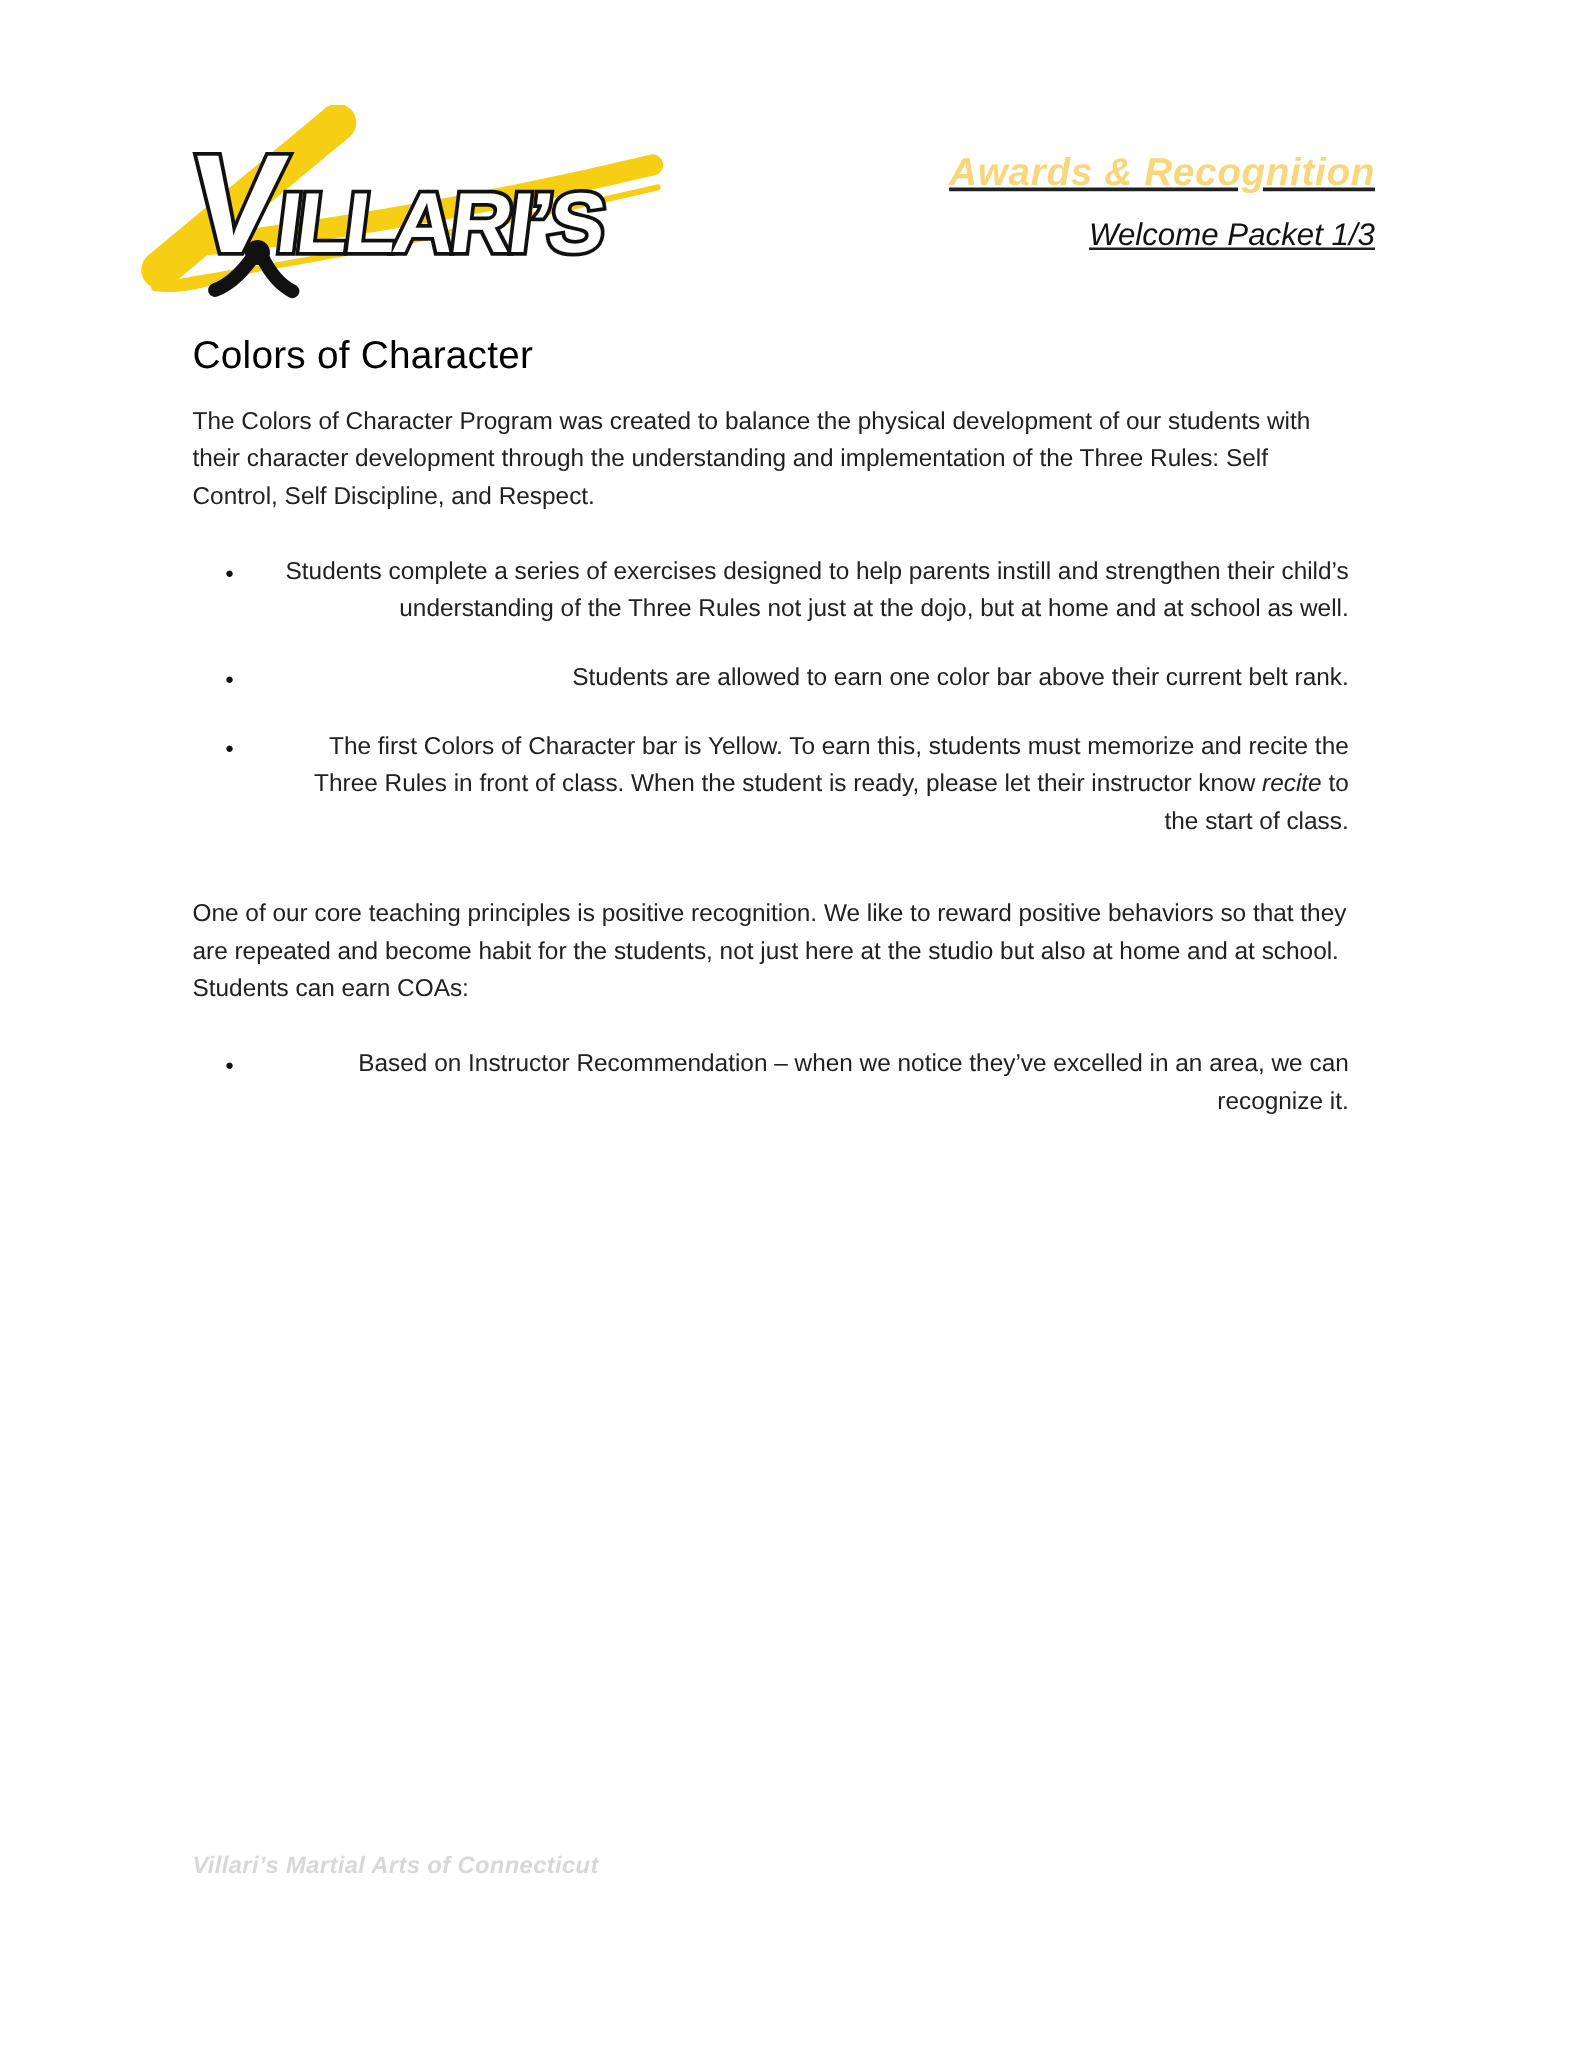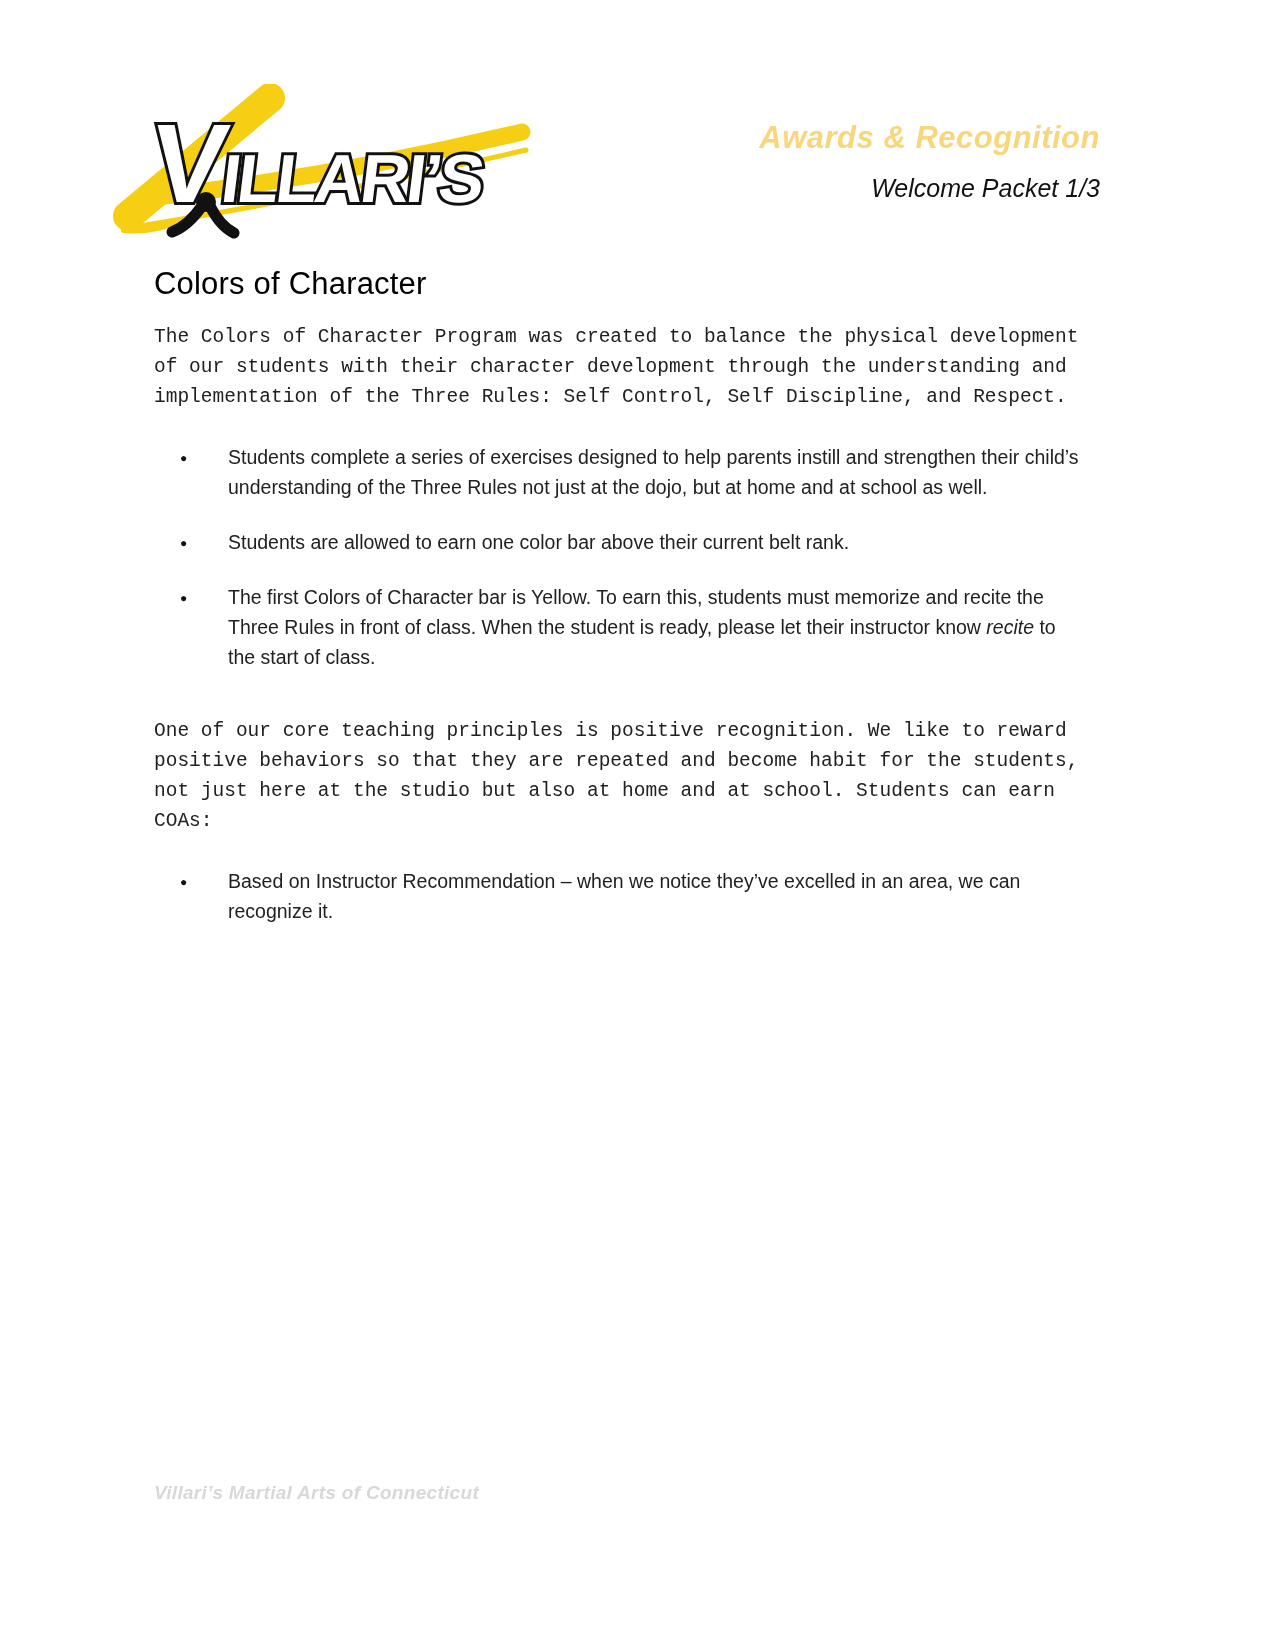--- a/index.html
+++ b/index.html
@@ -15,40 +15,40 @@
     position:relative;
     width:1267px;height:1639px;
     background:#ffffff;
     font-family:"Liberation Sans", sans-serif;
     color:var(--text-black);
     overflow:hidden;
   }
 
   
   .logo-wrap{position:absolute;left:98px;top:84px;width:436px;height:156px;}
-  .masthead-right{position:absolute;right:167px;top:120px;text-align:right;}
+  .masthead-right{position:absolute;right:167px;top:120px;text-align:right;text-decoration:underline;}
   .masthead-title{
     font-size:31px;font-weight:bold;font-style:italic;
     color:var(--header-gold);letter-spacing:.5px;white-space:nowrap;
   }
   .masthead-subtitle{
     margin-top:18px;font-size:25px;font-style:italic;color:#121212;white-space:nowrap;
   }
 
   
   .content{position:absolute;left:154px;top:266px;width:925px;}
   .section-heading{
     margin:0;font-size:31px;font-weight:normal;color:var(--heading-black);
     letter-spacing:.2px;line-height:1.15;
   }
-  .body-par{margin:20px 0 0;font-size:19.5px;line-height:30px;color:var(--text-black);font-family:Liberation Mono, monospace;}
+  .body-par{margin:20px 0 0;font-size:19.5px;line-height:30px;color:var(--text-black);}
   ul.bullets{list-style:none;margin:30px 0 0;padding:0;}
   ul.bullets li{
     position:relative;padding-left:74px;margin:0 0 25px;
-    font-size:19.5px;line-height:30px;color:var(--text-black);
+    font-size:19.5px;line-height:30px;color:var(--text-black);text-align:right;
   }
   ul.bullets li::before{
     content:"●";position:absolute;left:26px;top:2px;
     font-size:12px;line-height:28px;color:#111;
   }
   .section + .section{margin-top:44px;}
   em.inline-italic{font-style:italic;}
 
   
   .page-footer{

